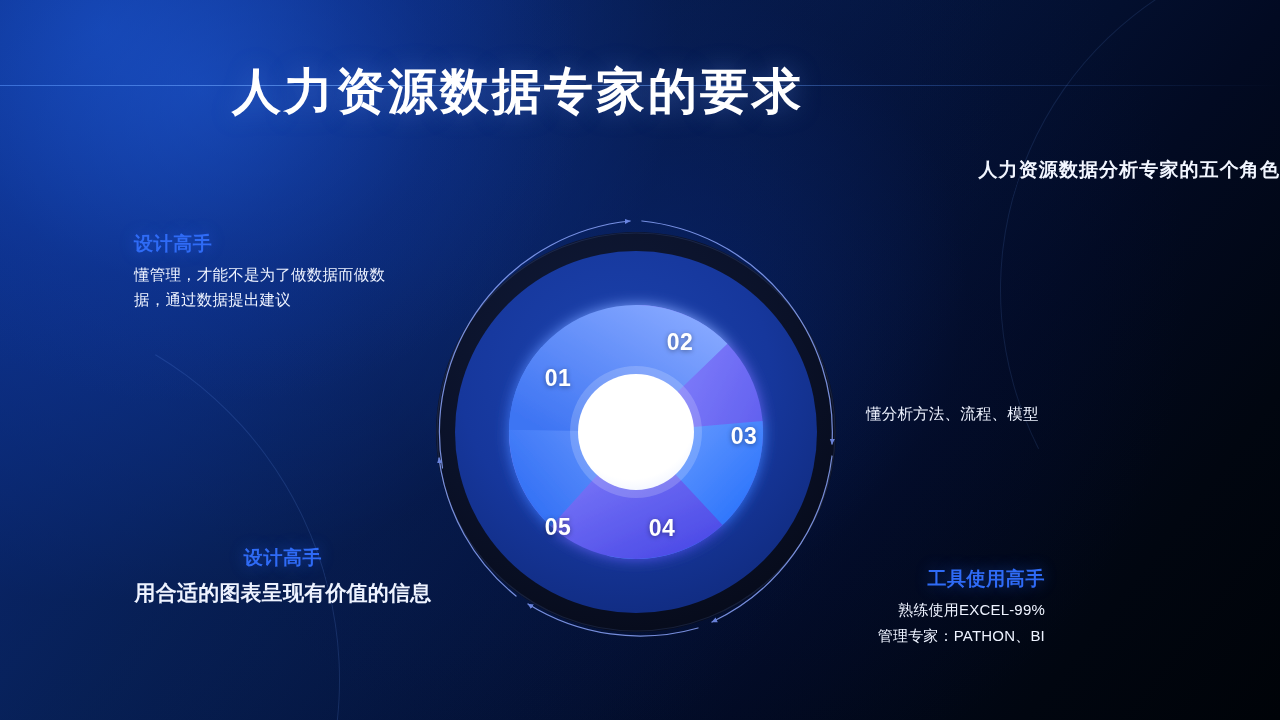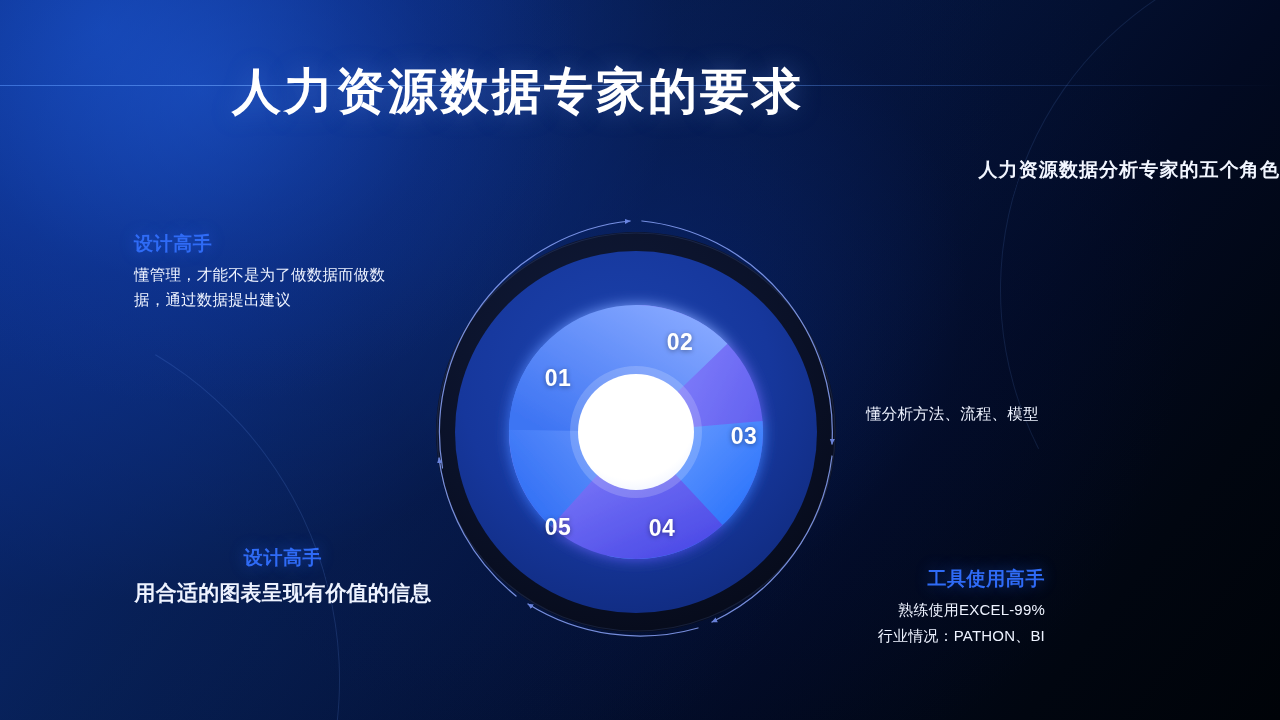--- a/index.html
+++ b/index.html
@@ -252,21 +252,21 @@
   <div class="callout" id="co-3">
     <div class="co-body">
       <div>懂分析方法、流程、模型</div>
     </div>
   </div>
 
   <div class="callout" id="co-4">
     <div class="co-title">工具使用高手</div>
     <div class="co-body">
       <div>熟练使用EXCEL-99%</div>
-      <div>行业情况：PATHON、BI</div>
+      <div>管理专家：PATHON、BI</div>
     </div>
   </div>
 
   <div class="callout" id="co-5">
     <div class="co-title">设计高手</div>
     <div class="co-body">
       <div>用合适的图表呈现有价值的信息</div>
     </div>
   </div>
 

